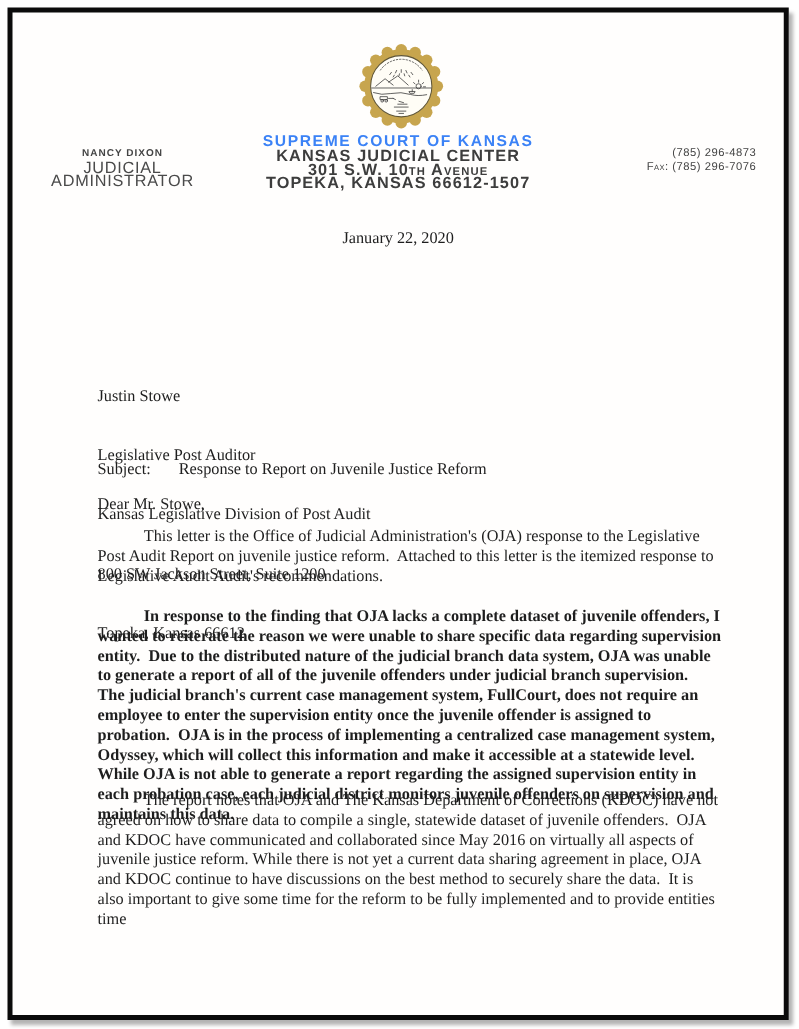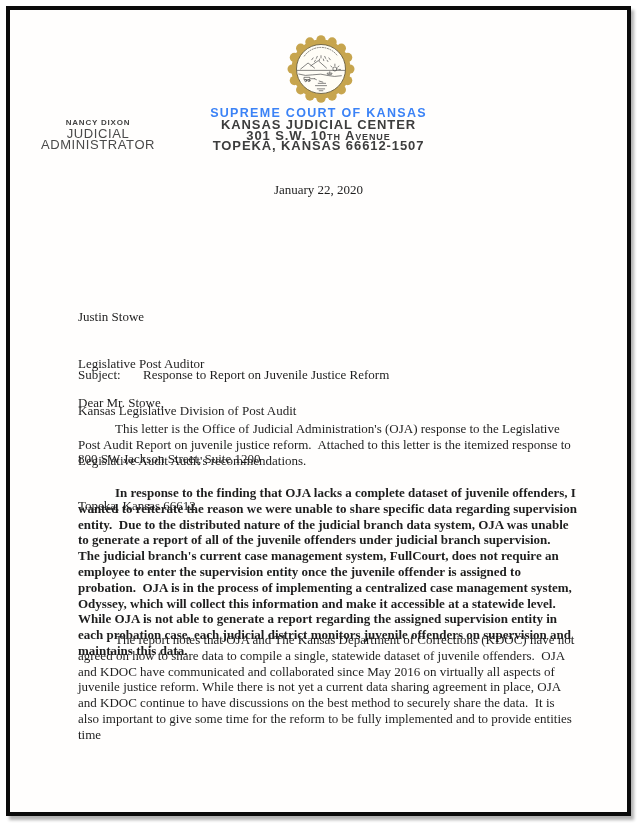--- a/index.html
+++ b/index.html
@@ -118,20 +118,24 @@
     </svg>
   </div>
 
   <div class="lh center-block">
     <div class="org-name">SUPREME COURT OF KANSAS</div>
     <div class="org-sub">KANSAS JUDICIAL CENTER</div>
     <div class="org-sub sc">301 S.W. 10th Avenue</div>
     <div class="org-sub">TOPEKA, KANSAS 66612-1507</div>
   </div>
 
+  <div class="lh contact-block">
+    <div class="contact-line">(785) 296-4873</div>
+    <div class="contact-line sc">Fax: (785) 296-7076</div>
+  </div>
 
   <div class="serif-text date-line">January 22, 2020</div>
 
   <div class="serif-text recipient">
     <div>Justin Stowe</div>
     <div>Legislative Post Auditor</div>
     <div>Kansas Legislative Division of Post Audit</div>
     <div>800 SW Jackson Street, Suite 1200</div>
     <div>Topeka, Kansas 66612</div>
   </div>

